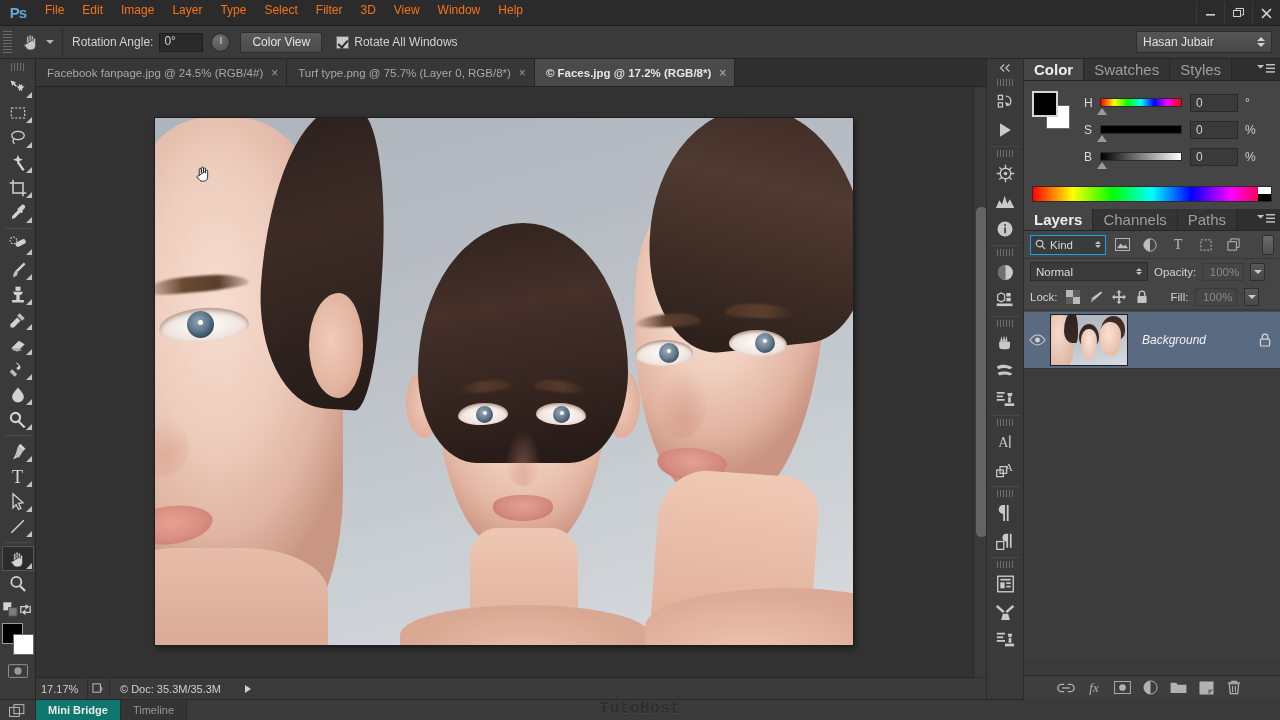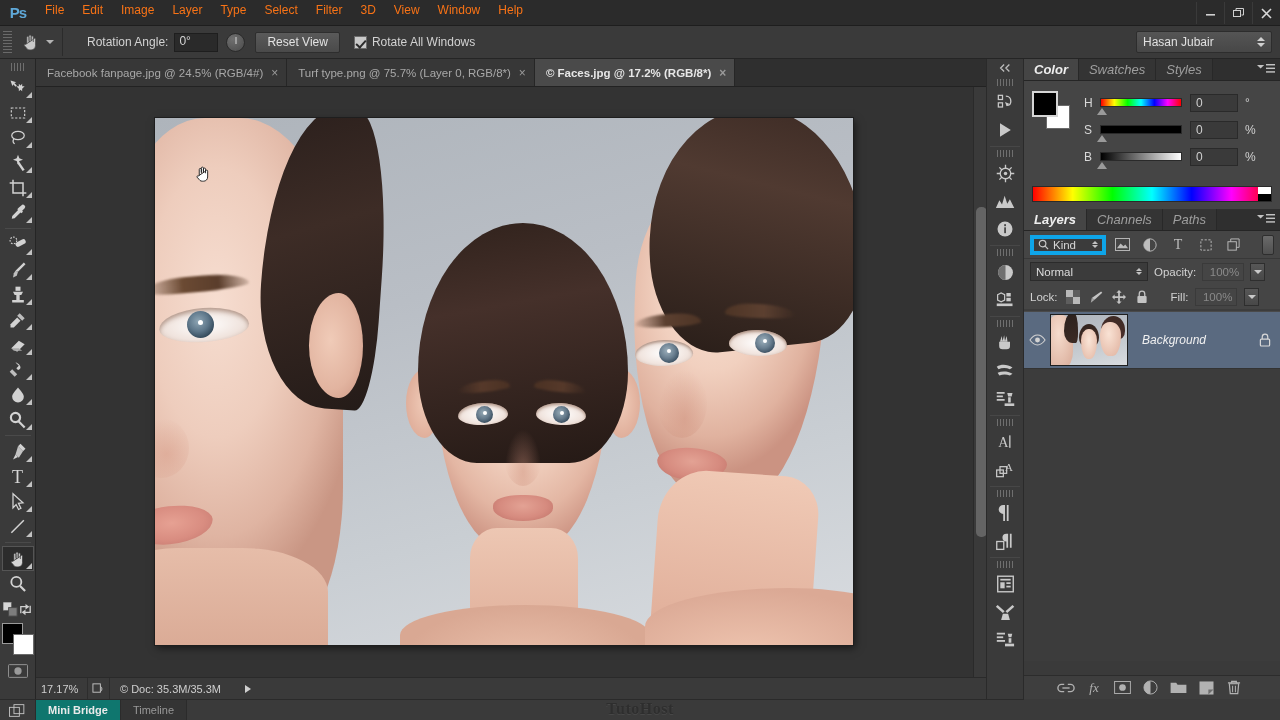--- a/index.html
+++ b/index.html
@@ -55,21 +55,21 @@
   .tool-preset {
     display: flex; align-items: center; gap: 4px;
     padding: 0 8px 0 4px; height: 28px;
     border-right: 1px solid #2b2b2b;
   }
   .tool-preset-icon { width: 22px; height: 22px; display:flex; align-items:center; justify-content:center; }
   .caret-dn {
     width: 0; height: 0; border-left: 4px solid transparent; border-right: 4px solid transparent;
     border-top: 4px solid #b4b4b4;
   }
-  .opt-label { font-size: 12px; color: #d2d2d2; margin-left: 24px; }
+  .opt-label { font-size: 12px; color: #d2d2d2; margin-left: 9px; }
   .opt-input {
     width: 44px; height: 19px; margin-left: 6px;
     background: #2a2a2a; border: 1px solid #1e1e1e;
     color: #d4d4d4; font-size: 12px; padding: 0 4px;
     font-family: "Liberation Sans", sans-serif;
   }
   .dial {
     width: 19px; height: 19px; margin-left: 8px; border-radius: 50%;
     background: radial-gradient(circle at 35% 30%, #707070, #4a4a4a);
     border: 1px solid #2a2a2a; position: relative;
@@ -341,21 +341,21 @@
     display: flex; align-items: stretch;
   }
   .bd-iconbtn { width: 36px; display:flex; align-items:center; justify-content:center; border-right: 1px solid #2b2b2b; }
   .bd-tab {
     padding: 0 12px; display:flex; align-items:center; font-size: 11px;
     color: #989898; background: #343434; border-right: 1px solid #2b2b2b;
   }
   .bd-tab.active { background: #0f766e; color: #eaeaea; font-weight: bold; }
   .watermark {
     position: absolute; left: 560px; bottom: 2px; width: 160px;
-    text-align: center; font-family: Liberation Serif, serif;
+    text-align: center; font-family: Liberation Mono, monospace;
     font-size: 16px; font-weight: bold; color: #2e2e2e;
     text-shadow: 0 1px 0 rgba(255,255,255,0.07);
     letter-spacing: 0.5px;
   }
 
   
   .icondock {
     position: absolute; right: 256px; top: 59px; width: 38px; height: 640px;
     background: #3a3a3a; border-left: 1px solid #2a2a2a; border-right: 1px solid #2a2a2a;
   }
@@ -365,22 +365,22 @@
   .dock-icon { width: 36px; height: 28px; display:flex; align-items:center; justify-content:center; }
   .dock-sep { width: 30px; height: 1px; background: #2b2b2b; margin: 2px auto; border-bottom: 1px solid #474747; }
 
   
   .panels { position: absolute; right: 0; top: 59px; width: 256px; height: 661px; background: #3a3a3a; }
   .panel-tabs {
     height: 22px; display: flex; align-items: stretch; background: #2f2f2f;
     border-bottom: 1px solid #252525; position: relative;
   }
   .ptab {
-    padding: 0 10px; display: flex; align-items: center; font-size: 13px;
-    color: #9e9e9e; background: #343434; border-right: 1px solid #282828; font-style: italic;
+    padding: 0 10px; display: flex; align-items: center; font-size: 15px;
+    color: #9e9e9e; background: #343434; border-right: 1px solid #282828;
   }
   .ptab.active { background: #454545; color: #eeeeee; font-weight: bold; }
   .panel-menu { position: absolute; right: 5px; top: 4px; display:flex; align-items:center; gap:2px; }
 
   
   .color-panel { background: #454545; height: 128px; padding: 8px 8px 0 8px; position: relative; }
   .cp-swatches { position: absolute; left: 8px; top: 10px; width: 38px; height: 38px; }
   .cp-fg { position:absolute; left:0; top:0; width: 26px; height: 26px; background: #000; border: 2px solid #d6d6d6; }
   .cp-bg { position:absolute; left:14px; top:14px; width: 24px; height: 24px; background: #fff; border: 1px solid #6a6a6a; }
   .cp-row { display: flex; align-items: center; margin-left: 52px; height: 27px; }
@@ -404,21 +404,21 @@
   .cp-ramp .bw { position:absolute; right:0; top:0; width: 13px; height: 100%;
     background: linear-gradient(180deg, #fff 0 50%, #000 50% 100%); }
 
   
   .layers-panel { background: #454545; }
   .lp-filter {
     height: 28px; display: flex; align-items: center; padding: 0 6px; gap: 4px;
     border-bottom: 1px solid #383838;
   }
   .kind-select {
-    width: 76px; height: 20px; background: #3b3b3b; border: 4px solid #0ea5e9;
+    width: 76px; height: 20px; background: #3b3b3b; border: 1px solid #0ea5e9;
     display: flex; align-items: center; gap: 4px; padding: 0 4px; font-size: 11.5px; color: #d5d5d5;
   }
   .kind-arrows { margin-left:auto; display:flex; flex-direction:column; gap:1px; }
   .kind-arrows i { width:0;height:0;border-left:3px solid transparent;border-right:3px solid transparent; }
   .kind-arrows i.u{border-bottom:3px solid #c2c2c2;} .kind-arrows i.d{border-top:3px solid #c2c2c2;}
   .fbtn { width: 24px; height: 20px; display:flex; align-items:center; justify-content:center; }
   .toggle-sw { margin-left: auto; width: 12px; height: 20px; background: linear-gradient(#6a6a6a,#4f4f4f); border:1px solid #2e2e2e; border-radius:2px; }
 
   .lp-blend { height: 25px; display: flex; align-items: center; padding: 0 6px; gap: 6px; }
   .blend-select {
@@ -502,21 +502,21 @@
       <div class="tool-preset-icon">
         <svg width="20" height="20" viewBox="0 0 24 24">
           <path d="M7 14V6.5a1.3 1.3 0 0 1 2.6 0V12m0-1.5V5a1.3 1.3 0 0 1 2.6 0v6m0-1.2V6a1.3 1.3 0 0 1 2.6 0v6m0-3.2a1.3 1.3 0 0 1 2.6 0v7.4c0 3-2.2 5.3-5.2 5.3h-1.5c-2.6 0-3.6-1.3-4.8-3.3L4 16.6c-.6-1 .4-2.2 1.4-1.6z" fill="#c9c9c9" stroke="#4a4a4a" stroke-width="0.9"></path>
         </svg>
       </div>
       <div class="caret-dn"></div>
     </div>
     <div class="opt-label">Rotation Angle:</div>
     <div class="opt-input">0°</div>
     <div class="dial"></div>
-    <div class="btn-gray">Reset View</div>
+    <div class="btn-gray">Color View</div>
     <div class="chk-wrap">
       <div class="chk"></div>
       <div class="opt-label" style="margin-left:0">Rotate All Windows</div>
     </div>
     <div class="user-select">
       <span>Hasan Jubair</span>
       <span class="updown">
           <i class="u"></i>
           <i class="d"></i>
         </span>

